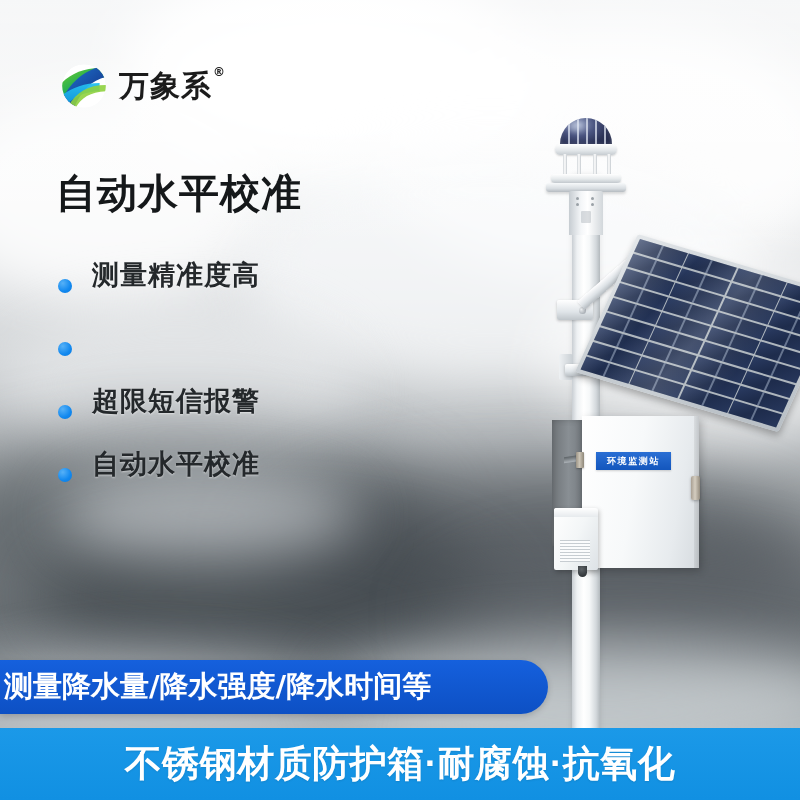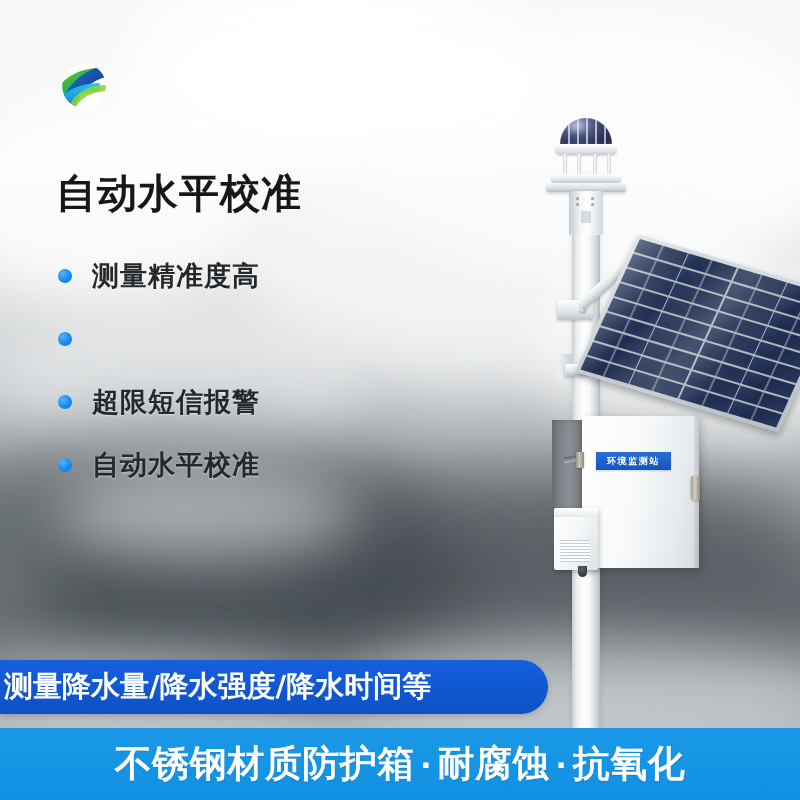--- a/index.html
+++ b/index.html
@@ -233,21 +233,21 @@
   }
 
   .headline{
     position:absolute;left:56px;top:166px;
     font-family:"DejaVu Sans","Liberation Sans",sans-serif;
     font-size:40px;font-weight:700;color:#15181a;letter-spacing:1px;
     text-shadow:0 1px 2px rgba(255,255,255,.55);
   }
 
   .features{position:absolute;left:58px;top:258px;width:330px;}
-  .feature{display:flex;align-items:center;height:35px;margin-bottom:28px;}
+  .feature{display:flex;align-items:flex-end;height:35px;margin-bottom:28px;}
   .dot{
     width:14px;height:14px;border-radius:50%;flex:0 0 14px;
     background:radial-gradient(circle at 34% 30%,#56b1f7,#1188ef 60%,#0d7ade);
     margin-right:20px;
   }
   .feature-text{
     font-family:"DejaVu Sans","Liberation Sans",sans-serif;
     font-size:27px;font-weight:600;color:#24282b;letter-spacing:1px;
     text-shadow:0 1px 2px rgba(255,255,255,.5);
   }
@@ -265,21 +265,21 @@
     font-size:29px;font-weight:700;letter-spacing:0px;white-space:nowrap;
   }
 
   .bottombar{
     position:absolute;left:0;top:728px;width:800px;height:72px;
     background:linear-gradient(180deg,#1b99e8,#1190e2);
     display:flex;align-items:center;justify-content:center;
   }
   .bottombar-text{
     color:#fff;
-    font-family:Liberation Mono, monospace;
+    font-family:Liberation Sans, sans-serif;
     font-size:37px;font-weight:700;letter-spacing:0.5px;white-space:nowrap;
     text-shadow:0 1px 2px rgba(0,0,0,.10);
   }
 </style>
 </head>
 <body>
 
 <div id="poster">
 
   <div class="sky">
@@ -423,20 +423,24 @@
       </defs>
       <g clip-path="url(#ball)">
         <circle cx="50" cy="50" r="42" fill="#ffffff"></circle>
         <path d="M -5 58 C 18 28, 48 12, 96 16 L 96 34 C 52 30, 28 48, 10 76 Z" fill="url(#gA)"></path>
         <path d="M 96 10 C 60 14, 26 36, 6 80 L 30 94 C 46 54, 70 34, 104 30 Z" fill="url(#gB)"></path>
         <path d="M -8 80 C 16 58, 44 44, 80 44 L 80 60 C 48 60, 24 74, 6 98 Z" fill="url(#gC)" opacity="0.95"></path>
         <path d="M 20 88 C 36 62, 58 48, 92 48 L 96 60 C 62 60, 42 74, 32 96 Z" fill="#8fd13f" opacity="0.9"></path>
       </g>
       <circle cx="50" cy="50" r="42" fill="none" stroke="rgba(255,255,255,0.0)" stroke-width="0"></circle>
     </svg>
+    <div class="brand-name">
+      <span>万象系</span>
+      <span class="brand-reg">®</span>
+    </div>
   </div>
 
   <div class="headline">自动水平校准</div>
 
   <div class="features">
     <div class="feature">
       <div class="dot"></div>
       <div class="feature-text">测量精准度高</div>
     </div>
     <div class="feature">

